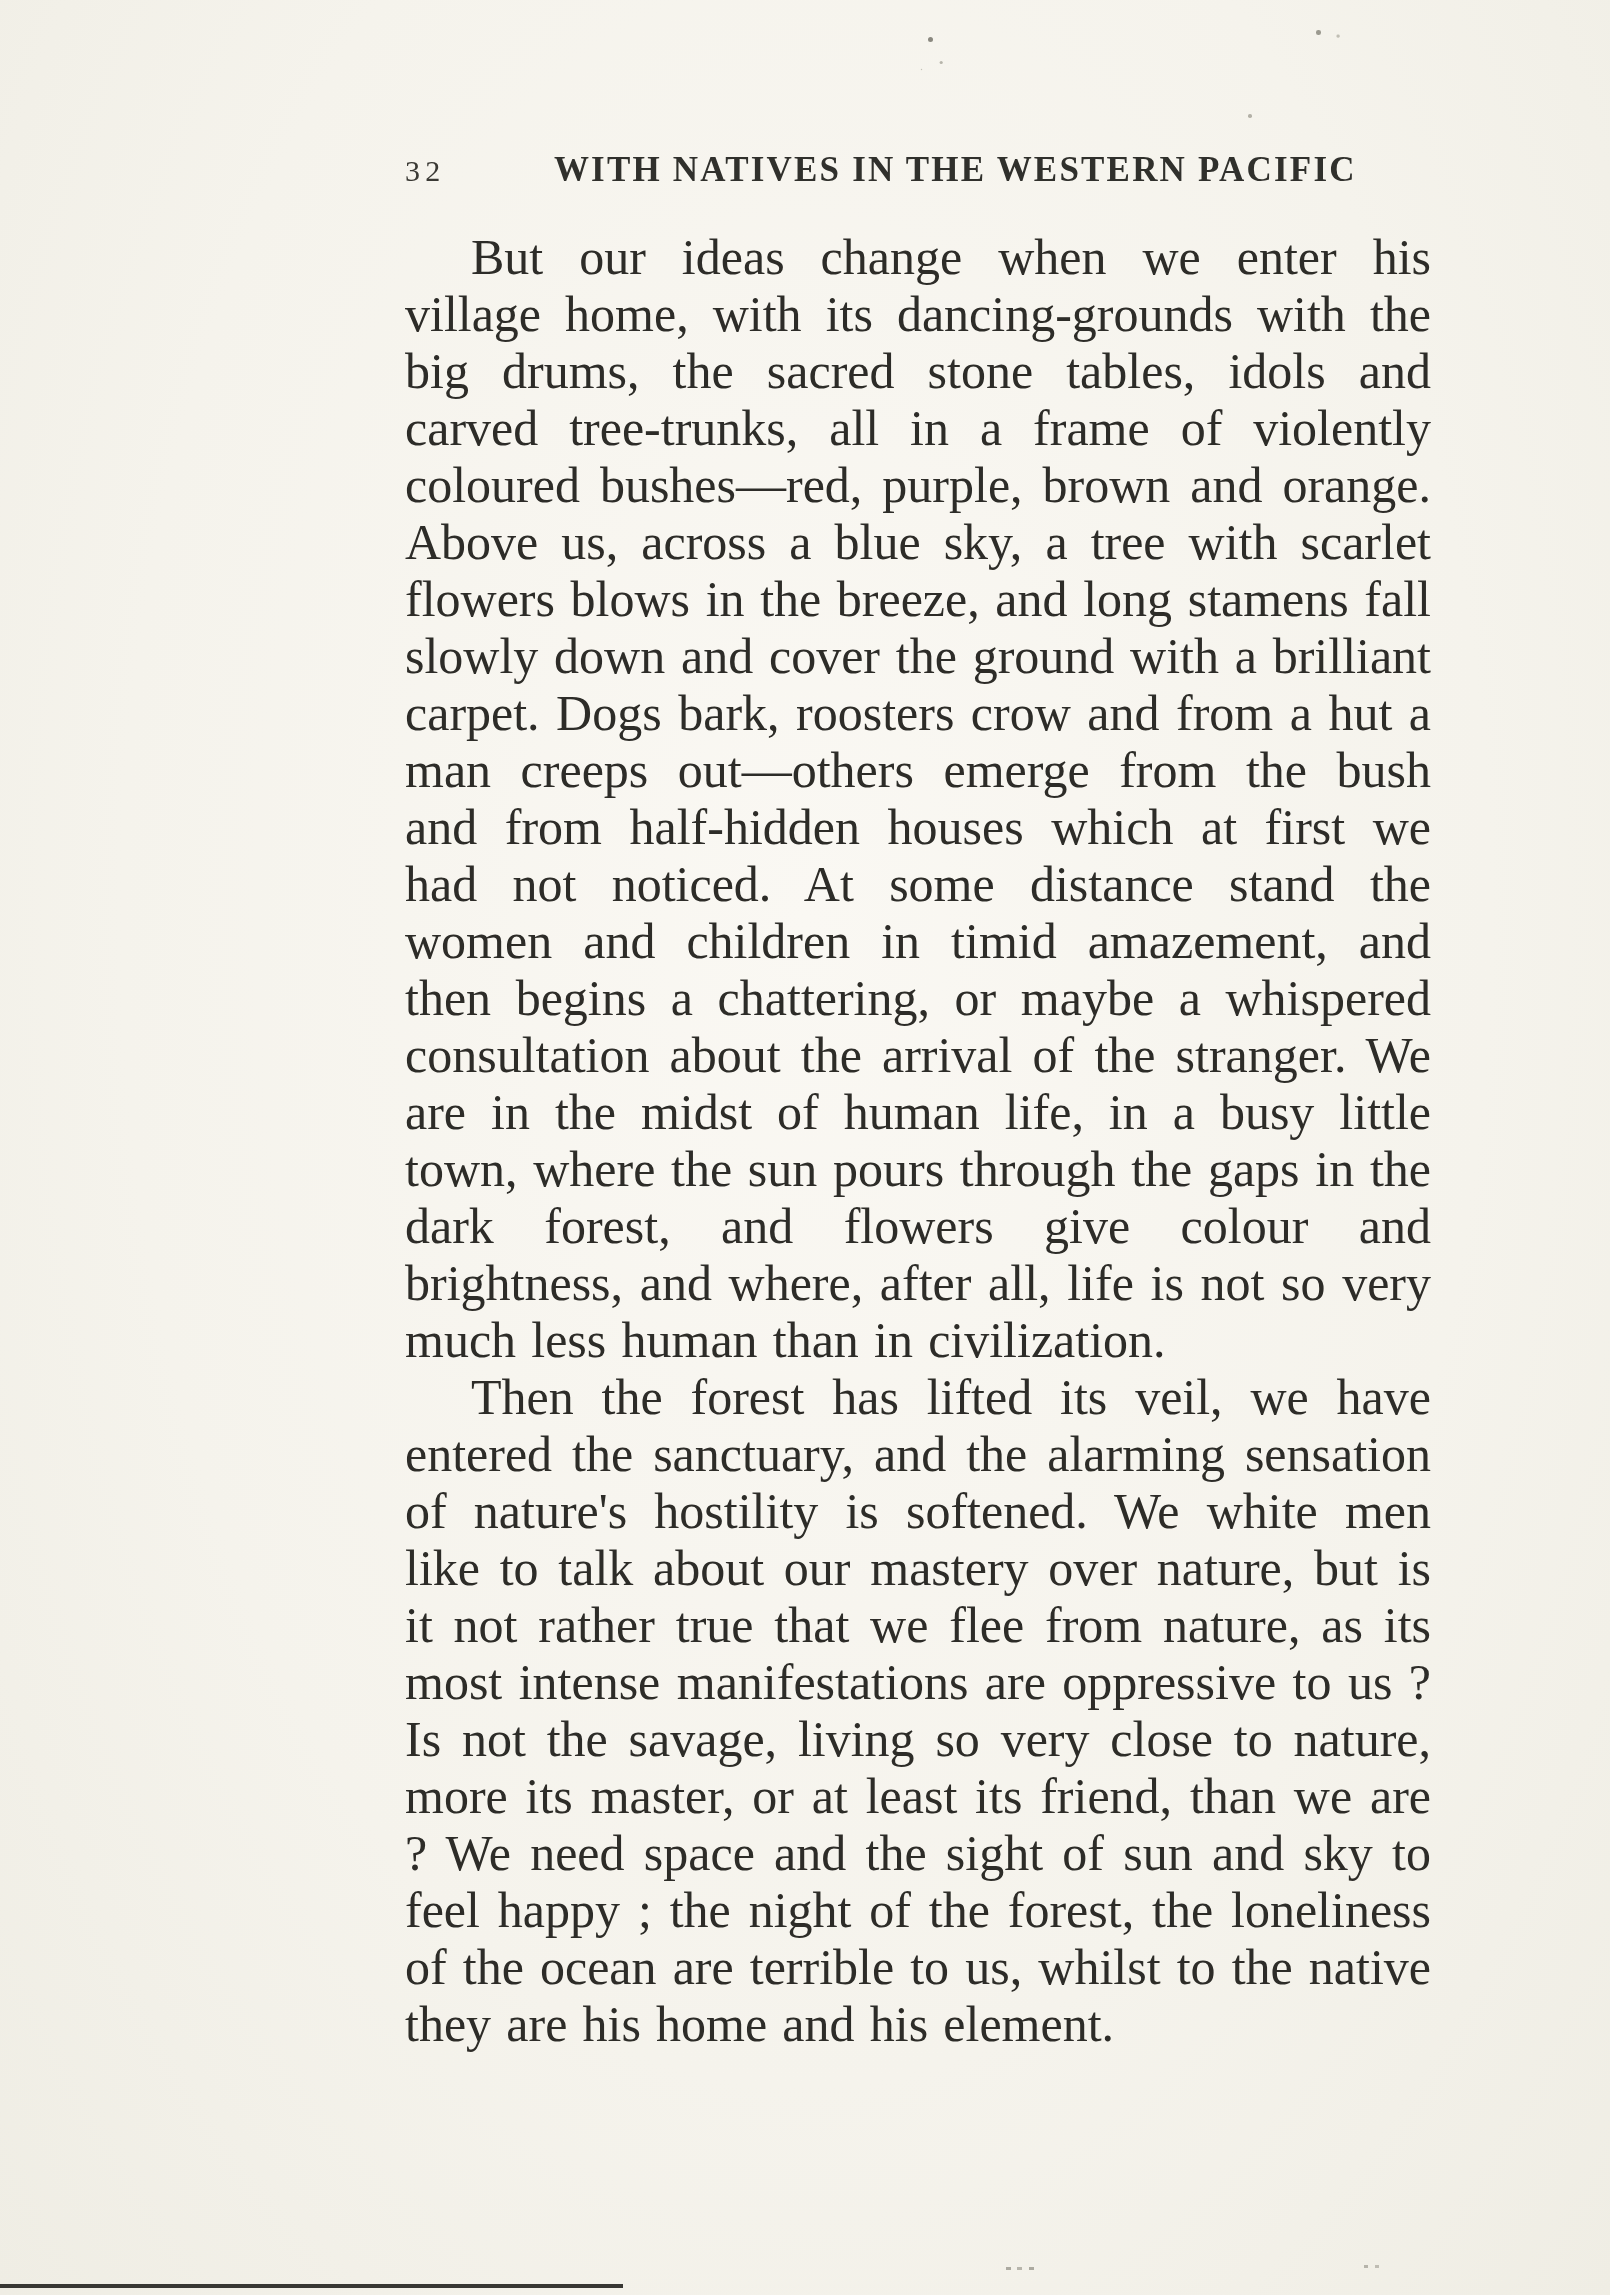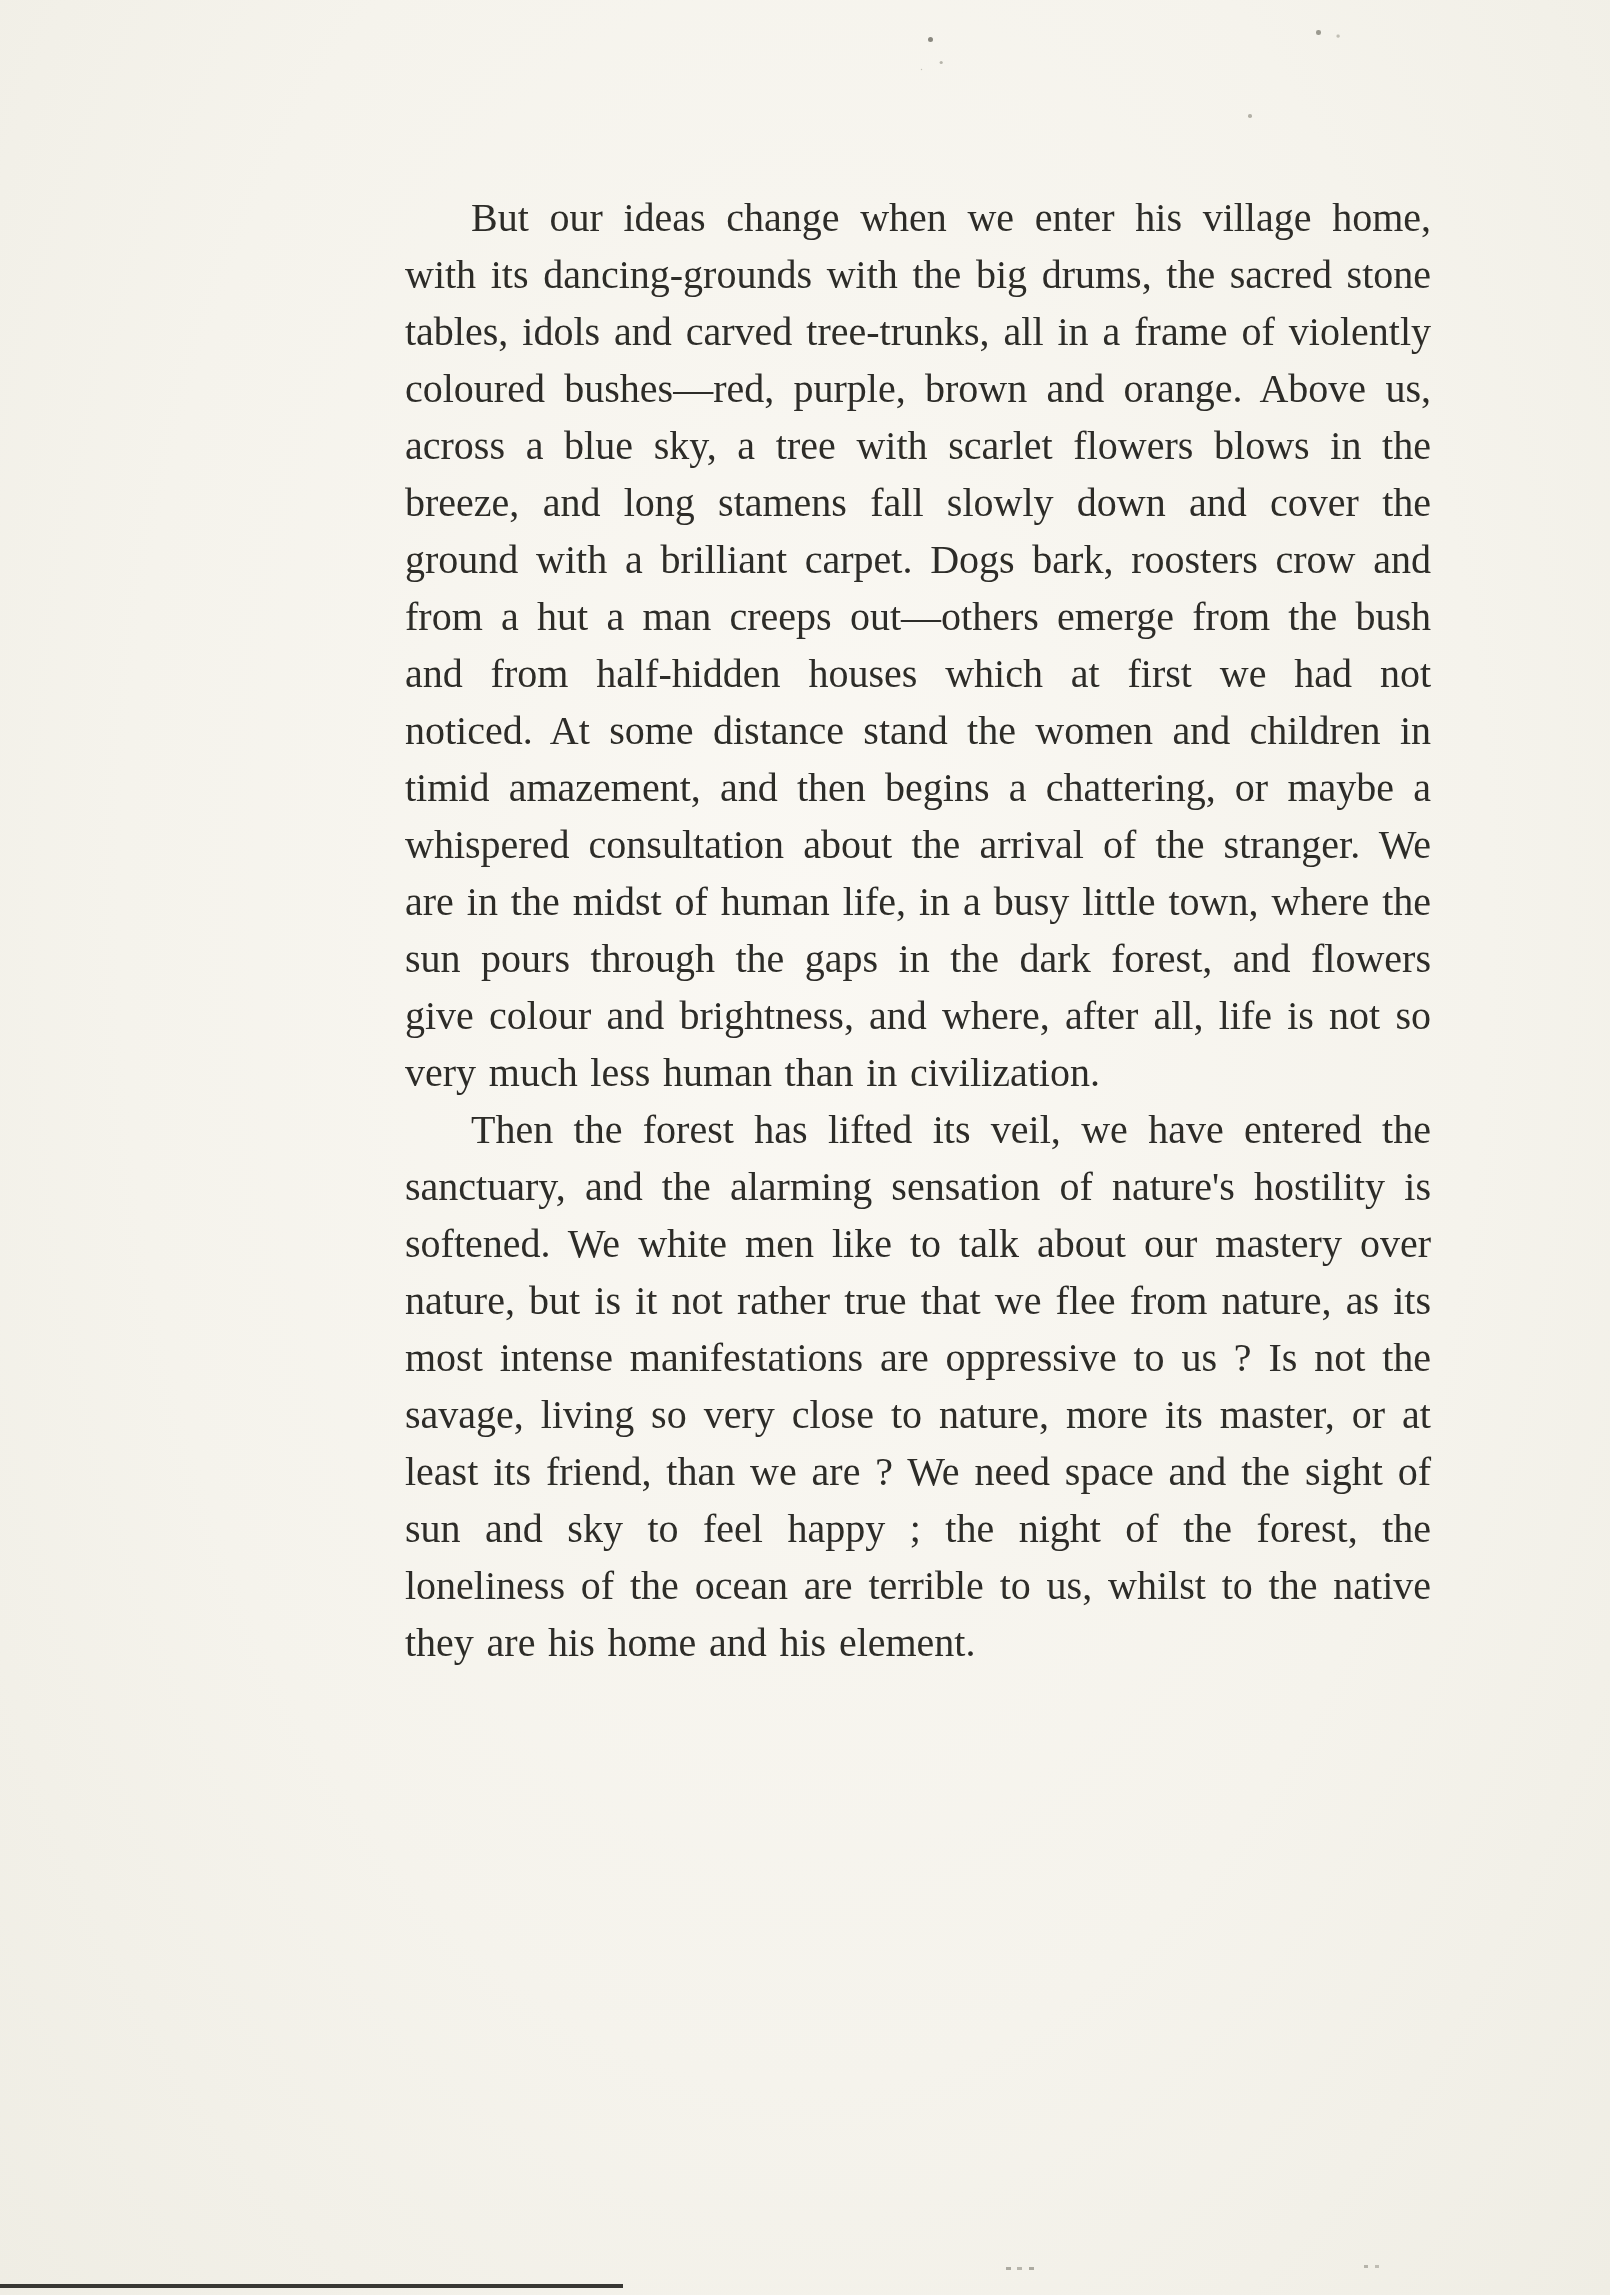--- a/index.html
+++ b/index.html
@@ -39,21 +39,21 @@
     letter-spacing: 5.3px;
     margin-right: 34px;
     color: #3a3934;
   }
   .header-title {
     flex: 1;
     text-align: center;
   }
   .text-block {
     margin-top: 39px;
-    font-size: 40px;
+    font-size: 50px;
     line-height: 57px;
     text-align: justify;
     word-spacing: 2.7px;
     color: #2d2c28;
   }
   .para {
     margin: 0;
     text-indent: 66px;
   }
   
@@ -105,20 +105,24 @@
     opacity: 0.75;
   }
 </style>
 </head>
 <body>
 
 <div class="page">
 
   <div class="content">
 
+    <header class="running-header">
+      <span class="page-number">32</span>
+      <span class="header-title">WITH NATIVES IN THE WESTERN PACIFIC</span>
+    </header>
 
     <main class="text-block">
       <p class="para">But our ideas change when we enter his village home, with its dancing-grounds with the big drums, the sacred stone tables, idols and carved tree-trunks, all in a frame of violently coloured bushes—red, purple, brown and orange.  Above us, across a blue sky, a tree with scarlet flowers blows in the breeze, and long stamens fall slowly down and cover the ground with a brilliant carpet.  Dogs bark, roosters crow and from a hut a man creeps out—others emerge from the bush and from half-hidden houses which at first we had not noticed.  At some distance stand the women and children in timid amazement, and then begins a chattering, or maybe a whispered consultation about the arrival of the stranger.  We are in the midst of human life, in a busy little town, where the sun pours through the gaps in the dark forest, and flowers give colour and brightness, and where, after all, life is not so very much less human than in civilization.</p>
       <p class="para">Then the forest has lifted its veil, we have entered the sanctuary, and the alarming sensation of nature's hostility is softened.  We white men like to talk about our mastery over nature, but is it not rather true that we flee from nature, as its most intense manifestations are oppressive to us ?   Is not the savage, living so very close to nature, more its master, or at least its friend, than we are ?  We need space and the sight of sun and sky to feel happy ; the night of the forest, the loneliness of the ocean are terrible to us, whilst to the native they are his home and his element.</p>
     </main>
 
   </div>
 
   <div class="artifact speck-top-center"></div>
   <div class="artifact speck-top-right"></div>

